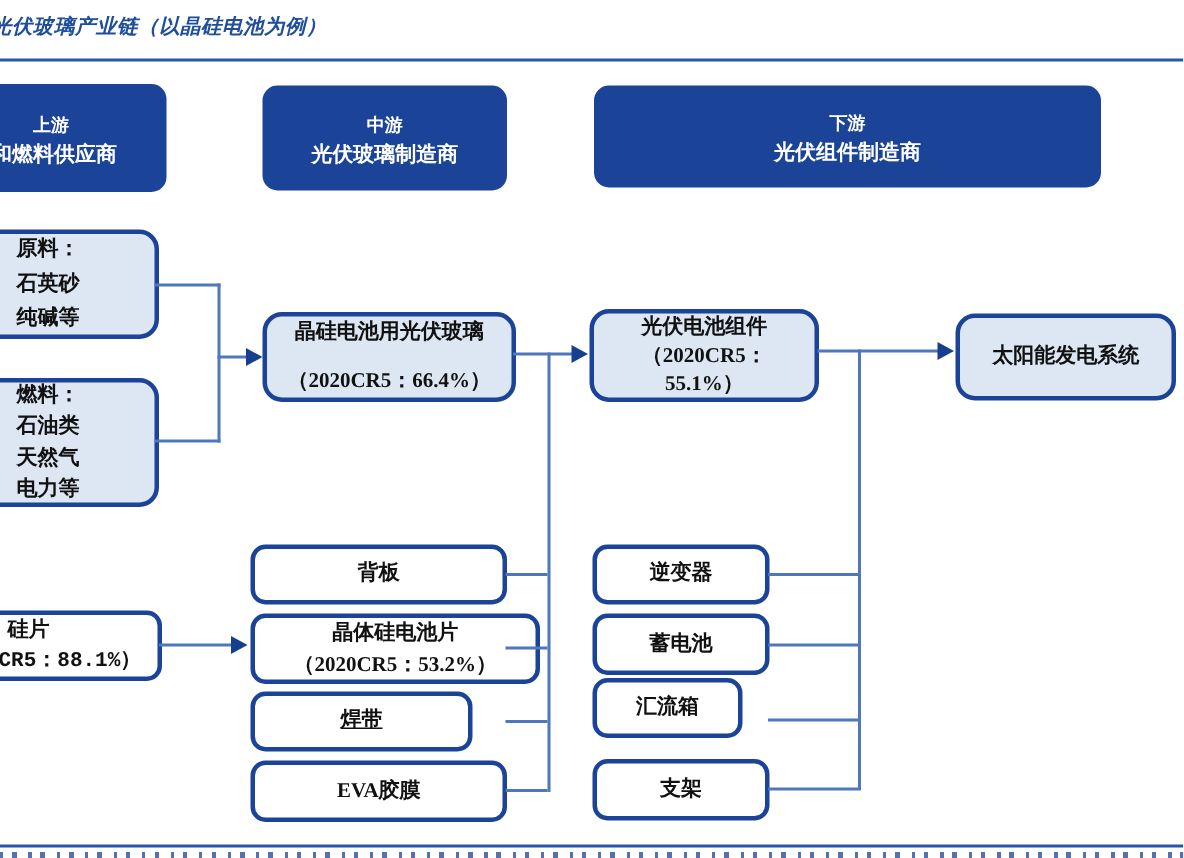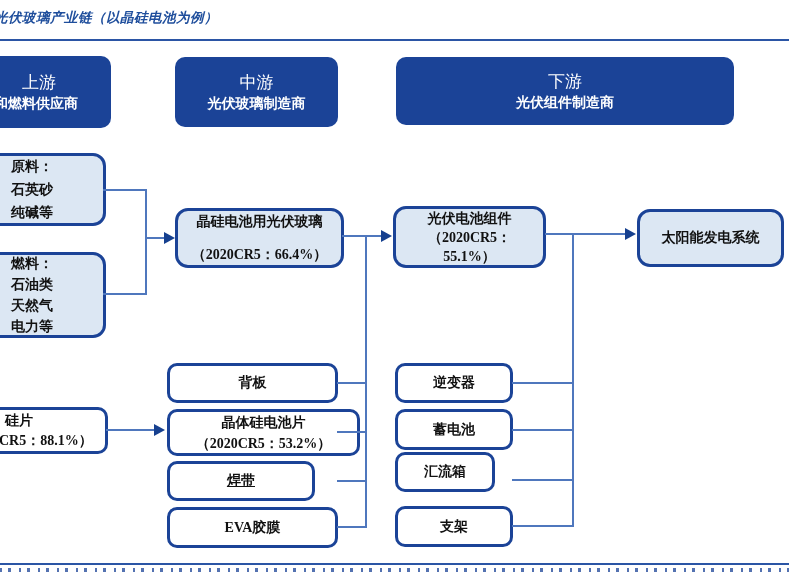--- a/index.html
+++ b/index.html
@@ -17,21 +17,21 @@
   .clipped-strip{
     position:absolute;left:0;top:568px;width:789px;height:4px;
     background:repeating-linear-gradient(90deg,#1B4397 0 2px,transparent 2px 8px,
       #1B4397 8px 11px,transparent 11px 19px);opacity:.75;
   }
   .hdr{
     position:absolute;background:#1B4397;color:#ffffff;border-radius:10px;
     display:flex;flex-direction:column;justify-content:center;align-items:center;
     text-align:center;
   }
-  .hdr .t{font-size:17px;font-weight:normal;line-height:22px;}
+  .hdr .t{font-size:12px;font-weight:bold;line-height:22px;}
   .hdr .s{font-size:14px;font-weight:bold;line-height:19px;}
   .hdr-up{left:-52px;top:56px;width:163px;height:72px;align-items:flex-start;text-align:left;}
   .hdr-up .t{margin-left:74px;}
   .hdr-up .s{margin-left:46px;}
   .hdr-mid{left:175px;top:57px;width:163px;height:70px;}
   .hdr-down{left:396px;top:57px;width:338px;height:68px;}
   .box{
     position:absolute;border:3px solid #1B4397;box-sizing:border-box;
     display:flex;flex-direction:column;justify-content:center;align-items:center;
     text-align:center;font-weight:bold;font-size:14px;color:#111;line-height:20px;
@@ -39,21 +39,21 @@
   .lightbox{background:#DCE7F3;border-radius:13px;}
   .whitebox{background:#ffffff;border-radius:10px;}
   .leftalign{align-items:flex-start;text-align:left;}
   .b-raw{left:-40px;top:153px;width:146px;height:73px;padding-left:48px;line-height:23px;}
   .b-fuel{left:-40px;top:252px;width:146px;height:86px;padding-left:48px;line-height:21px;}
   .b-glass{left:175px;top:208px;width:169px;height:60px;line-height:21px;gap:12px;}
   .b-module{left:393px;top:206px;width:153px;height:62px;line-height:19px;}
   .b-solar{left:637px;top:209px;width:147px;height:58px;justify-content:center;}
   .b-wafer{left:-70px;top:407px;width:178px;height:47px;line-height:20px;}
   .b-wafer .l1{margin-left:72px;}
-  .b-wafer .l2{margin-left:66px;}
+  .b-wafer .l2{margin-left:66px;font-family:Liberation Mono, monospace;}
   .b-backsheet{left:167px;top:363px;width:171px;height:40px;}
   .b-sicell{left:167px;top:409px;width:193px;height:47px;line-height:21px;}
   .b-ribbon{left:167px;top:461px;width:148px;height:40px;text-decoration:underline;}
   .b-eva{left:167px;top:507px;width:171px;height:41px;}
   .b-inverter{left:395px;top:363px;width:118px;height:40px;}
   .b-battery{left:395px;top:409px;width:118px;height:41px;}
   .b-combiner{left:395px;top:452px;width:100px;height:40px;}
   .b-bracket{left:395px;top:506px;width:118px;height:41px;}
   .ln{position:absolute;background:#4F77BD;}
   .ah{

